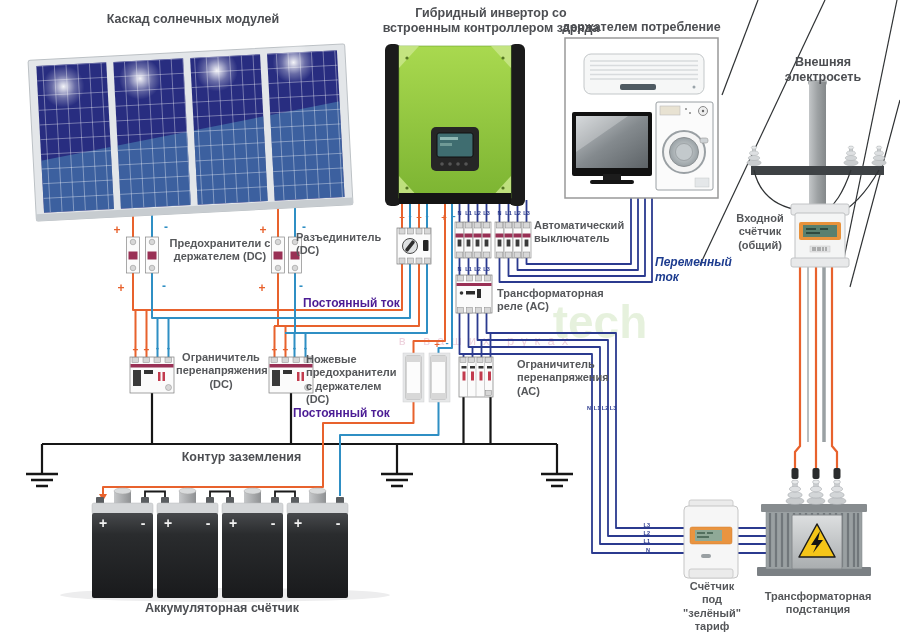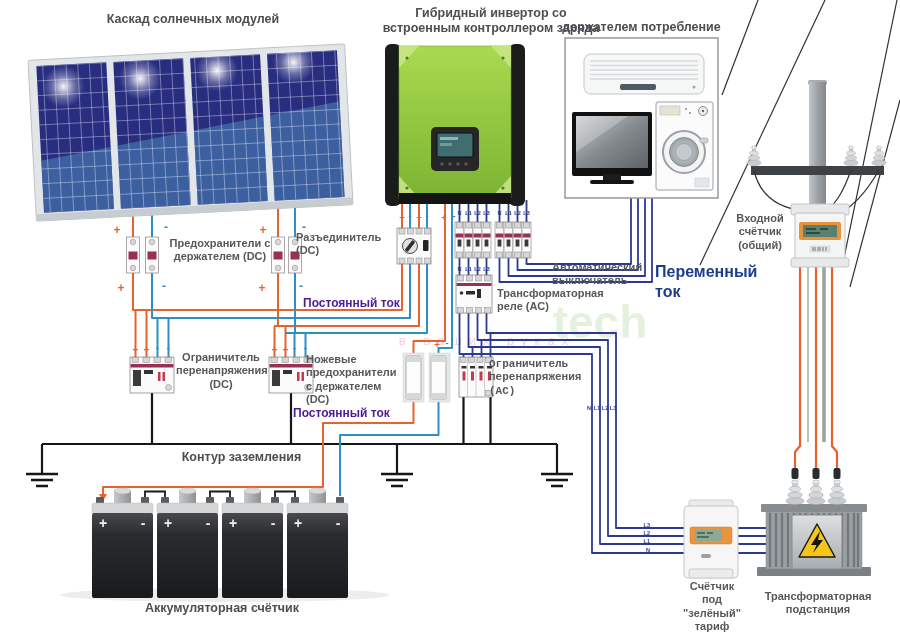--- a/index.html
+++ b/index.html
@@ -481,28 +481,29 @@
     <text x="650" y="526.5">L3</text>
     <text x="650" y="534.5">L2</text>
     <text x="650" y="542.5">L1</text>
     <text x="650" y="551.5">N</text>
   </g>
 </svg>
 
 <div class="lbl ttl c" style="left:58px;top:12px;width:270px;">Каскад солнечных модулей</div>
 <div class="lbl ttl c" style="left:340px;top:6px;width:230px;margin-left:36px;">Гибридный инвертор со встроенным контроллером заряда</div>
 <div class="lbl ttl c" style="left:560px;top:20px;width:163px;">держателем потребление</div>
+<div class="lbl ttl c" style="left:768px;top:55px;width:110px;">Внешняя электросеть</div>
 <div class="lbl c" style="left:728px;top:212px;width:64px;">Входной счётчик (общий)</div>
 <div class="lbl c" style="left:166px;top:237px;width:108px;">Предохранители с держателем (DC)</div>
 <div class="lbl r" style="left:296px;top:231px;width:97px;">Разъединитель (DC)</div>
 <div class="lbl or" style="left:303px;top:296px;width:110px;font-size:12px;">Постоянный ток</div>
-<div class="lbl" style="left:552px;top:219px;width:120px;margin-top:42px;">Автоматический выключатель</div>
+<div class="lbl" style="left:534px;top:219px;width:120px;">Автоматический выключатель</div>
 <div class="lbl" style="left:497px;top:287px;width:118px;">Трансформаторная реле (АС)</div>
-<div class="lbl nv" style="left:655px;top:262px;width:92px;font-size:16px;">Переменный ток</div>
+<div class="lbl nv" style="left:655px;top:255px;width:92px;font-size:12px;font-style:italic;">Переменный ток</div>
 <div class="lbl c" style="left:176px;top:351px;width:90px;">Ограничитель перенапряжения (DC)</div>
 <div class="lbl r" style="left:306px;top:353px;width:97px;">Ножевые предохранители с держателем (DC)</div>
 <div class="lbl or r" style="left:293px;top:406px;width:110px;font-size:12px;">Постоянный ток</div>
-<div class="lbl" style="left:489px;top:358px;width:100px;font-family:Liberation Mono, monospace;">Ограничитель перенапряжения (АС)</div>
+<div class="lbl" style="left:517px;top:358px;width:100px;">Ограничитель перенапряжения (АС)</div>
 <div class="lbl ttl c" style="left:159px;top:450px;width:165px;">Контур заземления</div>
 <div class="lbl ttl c" style="left:122px;top:601px;width:200px;">Аккумуляторная счётчик</div>
 <div class="lbl c" style="left:681px;top:580px;width:62px;">Счётчик под "зелёный" тариф</div>
 <div class="lbl c" style="left:753px;top:590px;width:130px;">Трансформаторная подстанция</div>
 </div>
 
 </body></html>

